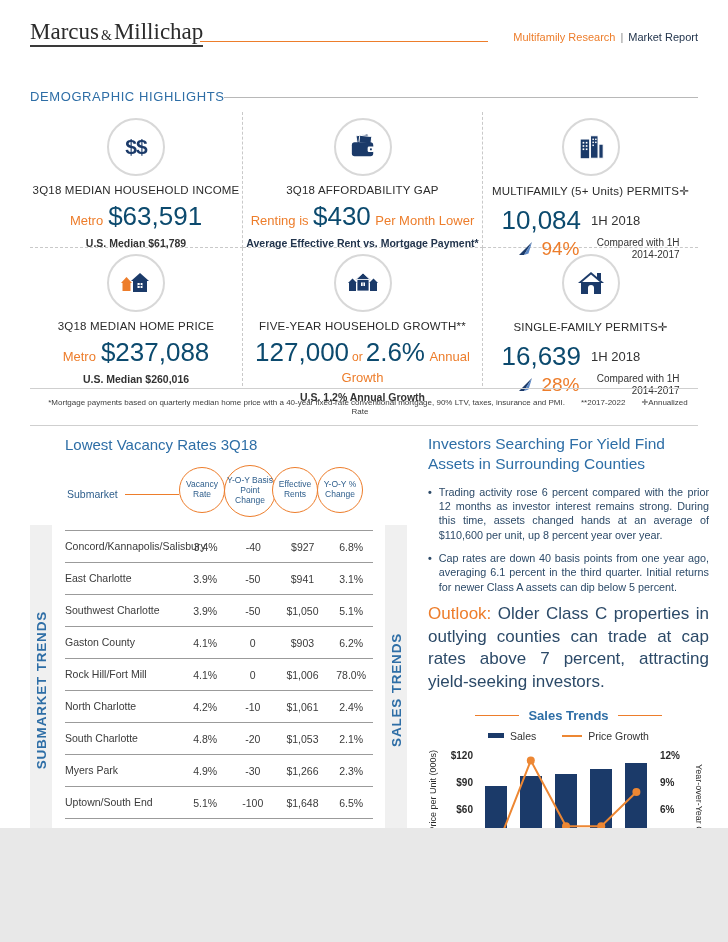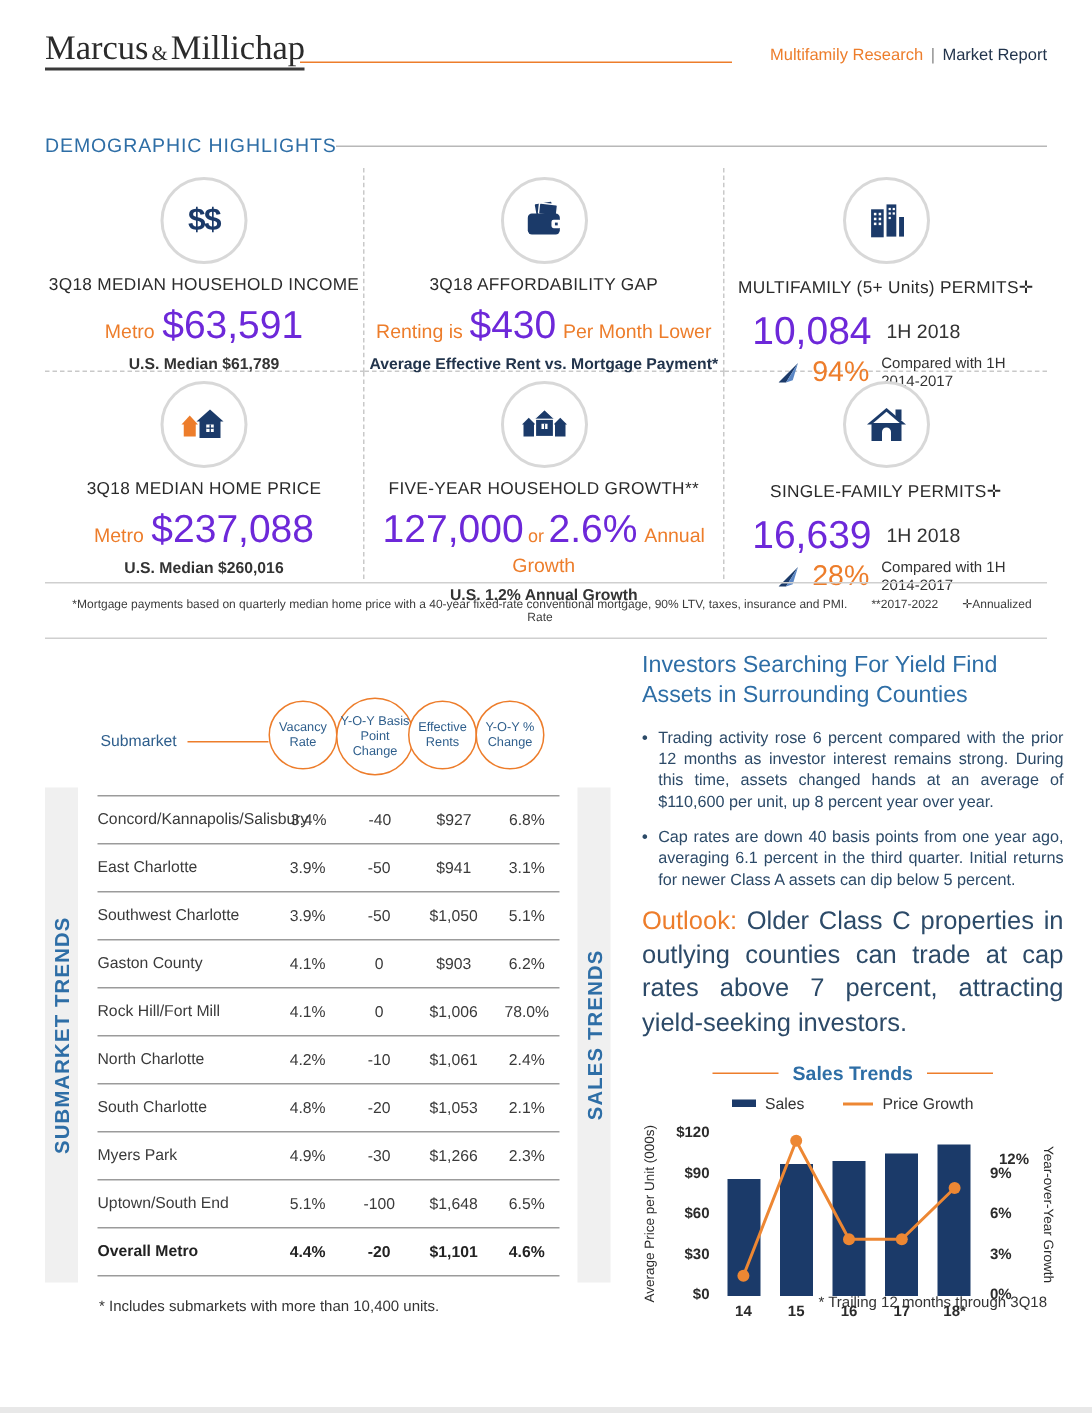--- a/index.html
+++ b/index.html
@@ -1,16 +1,16 @@
 <!DOCTYPE html>
 <html><head>
 <meta charset="utf-8">
 <style>
   html,body{margin:0;padding:0;background:#e8e8e8;}
-  .page{position:relative;width:728px;height:938px;background:#fff;margin:0 auto;
+  .page{position:relative;width:728px;height:828px;background:#fff;margin:0 auto;
         font-family:"Liberation Sans",sans-serif;overflow:hidden;}
   
   .logo{position:absolute;left:30px;top:20px;font-family:"Liberation Serif",serif;
         font-size:23px;color:#2b2b2b;border-bottom:2px solid #3a3a3a;padding-bottom:2px;line-height:1;}
   .logo .amp{font-size:14px;position:relative;top:1px;margin:0 2px;}
   .orange-rule{position:absolute;left:200px;top:41px;width:288px;height:1px;background:#ED7D2B;}
   .hdr-right{position:absolute;right:30px;top:31px;font-size:11px;}
   .hdr-right .pub{color:#ED7D2B;}
   .hdr-right .sep{color:#8a8a8a;margin:0 5px;}
   .hdr-right .rep{color:#22344c;}
@@ -20,26 +20,26 @@
   .demo-grid{position:absolute;left:30px;top:112px;width:668px;display:grid;
              grid-template-columns:213px 240px 215px;grid-template-rows:136px 138px;}
   .dcell{text-align:center;padding-top:6px;}
   .dcell.br{border-right:1px dashed #c9c9c9;}
   .dcell.bb{border-bottom:1px dashed #c9c9c9;}
   .icon-circle{width:54px;height:54px;border:2px solid #d8d8d8;border-radius:50%;margin:0 auto 8px;
                display:flex;align-items:center;justify-content:center;background:#fff;}
   .dollar-glyph{font-size:21px;font-weight:bold;color:#1B3A69;letter-spacing:-1px;}
   .card-title{font-size:11.5px;color:#2b2b2b;letter-spacing:.2px;margin-bottom:5px;}
   .metro{font-size:13px;color:#ED7D2B;margin-right:5px;}
-  .bignum{font-size:26px;color:#6d28d9;}
+  .bignum{font-size:26px;color:#0c4a6e;}
   .sub{font-size:10.5px;font-weight:bold;color:#333;margin-top:5px;}
   .sub.navy{color:#22344c;}
   .lead,.trail{font-size:13px;color:#ED7D2B;}
   .midword{font-size:12px;color:#ED7D2B;margin:0 3px;}
-  .permits{display:inline-block;text-align:left;margin-top:2px;}
+  .permits{display:inline-block;text-align:right;margin-top:2px;}
   .p-row{display:flex;align-items:center;gap:10px;}
   .p-row .period{font-size:13px;color:#333;}
   .p-row2{display:flex;align-items:center;gap:8px;margin-left:18px;margin-top:1px;}
   .p-row2 .pct{font-size:19px;color:#ED7D2B;}
   .p-row2 .cmp{font-size:10px;color:#333;line-height:1.15;width:92px;}
   .ne-arrow{display:inline-flex;width:14px;height:14px;}
   
   .fn-strip{position:absolute;left:30px;top:388px;width:668px;border-top:1px solid #cfcfcf;
             border-bottom:1px solid #cfcfcf;padding:9px 0;text-align:center;font-size:8px;color:#3c3c3c;}
   .fn-strip span{margin:0 8px;}
@@ -248,20 +248,21 @@
     <span>*Mortgage payments based on quarterly median home price with a 40-year fixed-rate conventional mortgage, 90% LTV, taxes, insurance and PMI.</span><span>**2017-2022</span><span>✛Annualized Rate</span>
   </div>
 
   <div class="vstrip left">
       <span>SUBMARKET TRENDS</span>
     </div>
   <div class="vstrip right">
       <span>SALES TRENDS</span>
     </div>
 
+  <div class="vac-title">Lowest Vacancy Rates 3Q18</div>
   <div class="theader">
     <span class="axis-label">Submarket</span>
     <div class="connector"></div>
     <div class="hcircle" style="left:114px;top:5px;width:46px;height:46px;">Vacancy Rate</div>
     <div class="hcircle" style="left:159px;top:3px;width:52px;height:52px;">Y-O-Y Basis Point Change</div>
     <div class="hcircle" style="left:207px;top:5px;width:46px;height:46px;">Effective Rents</div>
     <div class="hcircle" style="left:252px;top:5px;width:46px;height:46px;">Y-O-Y % Change</div>
   </div>
   <div class="table">
       <div class="trow">
@@ -397,21 +398,21 @@
           </div>
       <div class="ytick l" style="top: 110px;">$0</div>
           <div class="ytick l" style="top: 83px;">$30</div>
           <div class="ytick l" style="top: 56px;">$60</div>
           <div class="ytick l" style="top: 29px;">$90</div>
           <div class="ytick l" style="top: 2px;">$120</div>
           <div class="ytick r" style="top: 110px;">0%</div>
           <div class="ytick r" style="top: 83px;">3%</div>
           <div class="ytick r" style="top: 56px;">6%</div>
           <div class="ytick r" style="top: 29px;">9%</div>
-          <div class="ytick r" style="top: 20px; text-align: center;">12%</div>
+          <div class="ytick r" style="top: 2px;">12%</div>
           <div class="xtick" style="left: 52.6px;">14</div>
           <div class="xtick" style="left: 87.8px;">15</div>
           <div class="xtick" style="left: 123px;">16</div>
           <div class="xtick" style="left: 158.2px;">17</div>
           <div class="xtick" style="left: 193.4px;">18*</div>
         </div>
     </div>
   </div>
 
   <div class="chart-fns">

